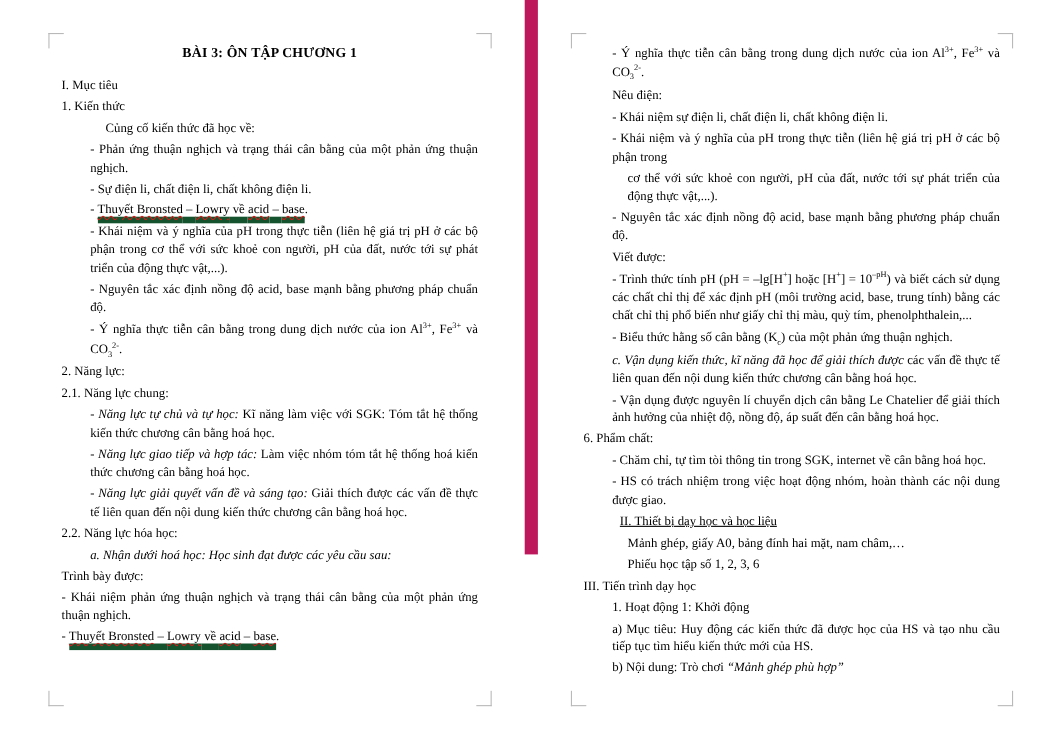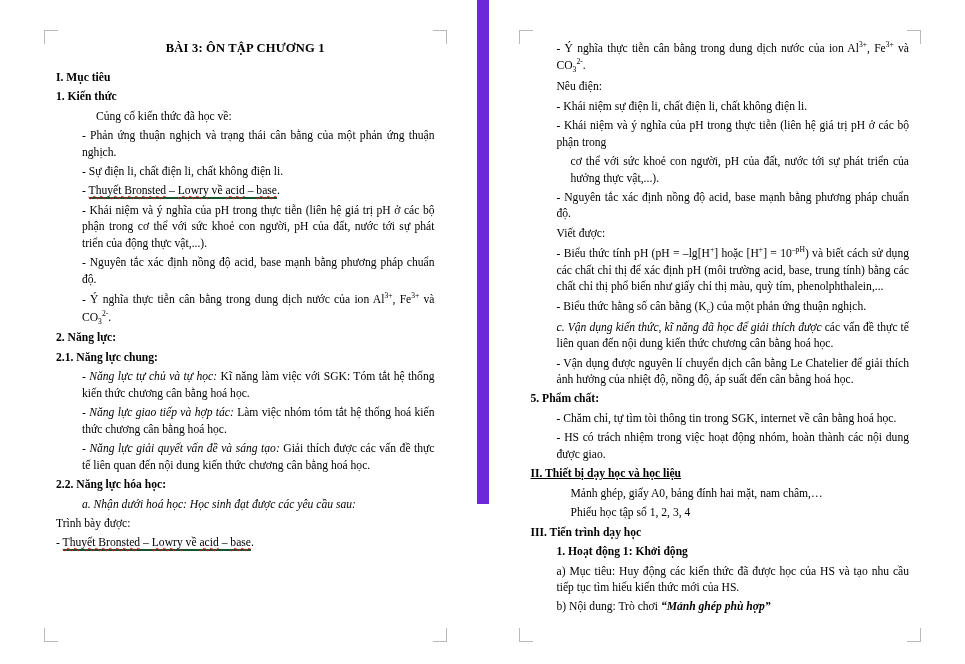--- a/index.html
+++ b/index.html
@@ -12,21 +12,21 @@
     height: 664px;
     overflow: hidden;
     font-family: "Liberation Serif", serif;
     color: #000;
   }
   .page-wrap {
     position: relative;
     width: 965px;
     height: 504px;
     display: flex;
-    background: #6d28d9;
+    background: #be185d;
     gap: 12px;
   }
   .page {
     position: relative;
     width: 482px;
     height: 664px;
     box-sizing: border-box;
     background: #ffffff;
   }
   .page-left { padding: 40px 42px 10px 56px; }
@@ -56,37 +56,37 @@
     font-size: 12.5px;
     margin: 0 0 12px 0;
     letter-spacing: .2px;
   }
   p {
     margin: 0 0 3px 0;
     font-size: 11.6px;
     line-height: 1.42;
     text-align: justify;
   }
-  .b { font-weight: bold; }
+  .b { font-weight: normal; }
   .i { font-style: italic; }
-  .u { text-decoration: underline; }
+  .u { text-decoration: underline; margin-left: 33px; }
   .ind2 { padding-left: 26px; }
   .ind3 { padding-left: 40px; }
   sup { font-size: 7.6px; vertical-align: super; }
   sub { font-size: 7.6px; vertical-align: sub; }
 
   
   .sp {
     text-decoration: underline;
     text-decoration-color: #d11a1a;
     text-decoration-style: wavy;
     text-decoration-thickness: 1px;
   }
   .gramm {
-    border-bottom: 2px solid #14532d;
+    border-bottom: 6px solid #14532d;
   }
 </style>
 </head>
 <body>
 
 <div class="page-wrap">
 
   <div class="page page-left">
     <div class="mark tl"></div>
     <div class="mark tr"></div>
@@ -105,45 +105,46 @@
     <p class="ind2">- Nguyên tắc xác định nồng độ acid, base mạnh bằng phương pháp chuẩn độ.</p>
     <p class="ind2"><span>- Ý nghĩa thực tiễn cân bằng trong dung dịch nước của ion Al</span><sup>3+</sup><span>, Fe</span><sup>3+</sup><span> và CO</span><sub>3</sub><sup>2-</sup><span>.</span></p>
     <p class="b">2. Năng lực:</p>
     <p class="b">2.1. Năng lực chung:</p>
     <p class="ind2"><span class="i">- Năng lực tự chủ và tự học:</span><span> Kĩ năng làm việc với SGK: Tóm tắt hệ thống kiến thức chương cân bằng hoá học.</span></p>
     <p class="ind2"><span class="i">- Năng lực giao tiếp và hợp tác:</span><span> Làm việc nhóm tóm tắt hệ thống hoá kiến thức chương cân bằng hoá học.</span></p>
     <p class="ind2"><span class="i">- Năng lực giải quyết vấn đề và sáng tạo:</span><span> Giải thích được các vấn đề thực tế liên quan đến nội dung kiến thức chương cân bằng hoá học.</span></p>
     <p class="b">2.2. Năng lực hóa học:</p>
     <p class="ind2 i">a. Nhận dưới hoá học: Học sinh đạt được các yêu cầu sau:</p>
     <p>Trình bày được:</p>
+    <p>- Khái niệm phản ứng thuận nghịch và trạng thái cân bằng của một phản ứng thuận nghịch.</p>
     <p><span>- </span><span class="sp gramm">Thuyết Bronsted</span><span class="gramm"> – </span><span class="sp gramm">Lowry</span><span class="gramm"> về </span><span class="sp gramm">acid</span><span class="gramm"> – </span><span class="sp gramm">base</span><span>.</span></p>
   </div>
 
   <div class="page page-right">
     <div class="mark tl"></div>
     <div class="mark tr"></div>
     <div class="mark bl"></div>
     <div class="mark br"></div>
 
     <p class="ind2"><span>- Ý nghĩa thực tiễn cân bằng trong dung dịch nước của ion Al</span><sup>3+</sup><span>, Fe</span><sup>3+</sup><span> và CO</span><sub>3</sub><sup>2-</sup><span>.</span></p>
     <p class="ind2">Nêu điện:</p>
     <p class="ind2">- Khái niệm sự điện li, chất điện li, chất không điện li.</p>
     <p class="ind2">- Khái niệm và ý nghĩa của pH trong thực tiễn (liên hệ giá trị pH ở các bộ phận trong</p>
-    <p class="ind3">cơ thể với sức khoẻ con người, pH của đất, nước tới sự phát triển của hưởng thực vật,...).</p>
+    <p class="ind3">cơ thể với sức khoẻ con người, pH của đất, nước tới sự phát triển của động thực vật,...).</p>
     <p class="ind2">- Nguyên tắc xác định nồng độ acid, base mạnh bằng phương pháp chuẩn độ.</p>
     <p class="ind2">Viết được:</p>
-    <p class="ind2"><span>- Biểu thức tính pH (pH = –lg[H</span><sup>+</sup><span>] hoặc [H</span><sup>+</sup><span>] = 10</span><sup>–pH</sup><span>) và biết cách sử dụng các chất chỉ thị để xác định pH (môi trường acid, base, trung tính) bằng các chất chỉ thị phổ biến như giấy chỉ thị màu, quỳ tím, phenolphthalein,...</span></p>
+    <p class="ind2"><span>- Trình thức tính pH (pH = –lg[H</span><sup>+</sup><span>] hoặc [H</span><sup>+</sup><span>] = 10</span><sup>–pH</sup><span>) và biết cách sử dụng các chất chỉ thị để xác định pH (môi trường acid, base, trung tính) bằng các chất chỉ thị phổ biến như giấy chỉ thị màu, quỳ tím, phenolphthalein,...</span></p>
     <p class="ind2"><span>- Biểu thức hằng số cân bằng (K</span><sub>c</sub><span>) của một phản ứng thuận nghịch.</span></p>
     <p class="ind2"><span class="i">c. Vận dụng kiến thức, kĩ năng đã học để giải thích được</span><span> các vấn đề thực tế liên quan đến nội dung kiến thức chương cân bằng hoá học.</span></p>
     <p class="ind2">- Vận dụng được nguyên lí chuyển dịch cân bằng Le Chatelier để giải thích ảnh hưởng của nhiệt độ, nồng độ, áp suất đến cân bằng hoá học.</p>
-    <p class="b">5. Phẩm chất:</p>
+    <p class="b">6. Phẩm chất:</p>
     <p class="ind2">- Chăm chỉ, tự tìm tòi thông tin trong SGK, internet về cân bằng hoá học.</p>
     <p class="ind2">- HS có trách nhiệm trong việc hoạt động nhóm, hoàn thành các nội dung được giao.</p>
     <p class="b u">II. Thiết bị dạy học và học liệu</p>
     <p class="ind3">Mảnh ghép, giấy A0, bảng đính hai mặt, nam châm,…</p>
-    <p class="ind3">Phiếu học tập số 1, 2, 3, 4</p>
+    <p class="ind3">Phiếu học tập số 1, 2, 3, 6</p>
     <p class="b">III. Tiến trình dạy học</p>
     <p class="b ind2">1. Hoạt động 1: Khởi động</p>
     <p class="ind2">a) Mục tiêu: Huy động các kiến thức đã được học của HS và tạo nhu cầu tiếp tục tìm hiểu kiến thức mới của HS.</p>
     <p class="ind2"><span>b) Nội dung: Trò chơi </span><span class="b i">“Mảnh ghép phù hợp”</span></p>
   </div>
 
 </div>
 
 </body></html>

